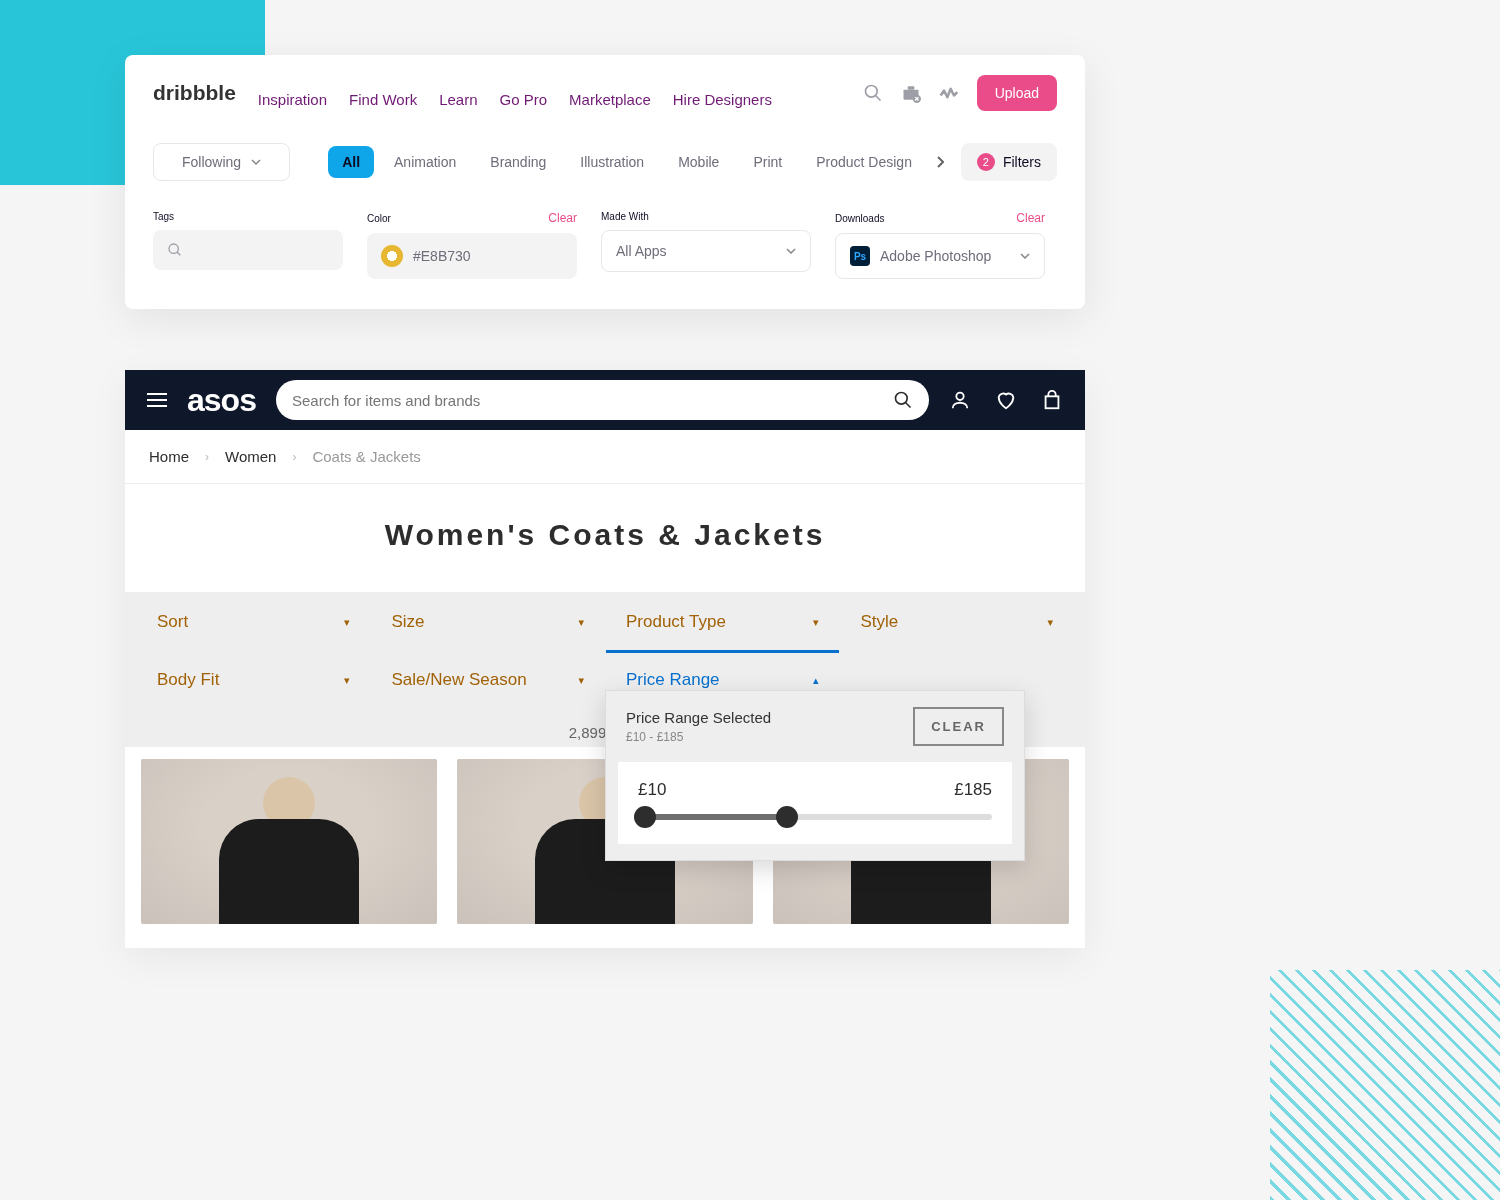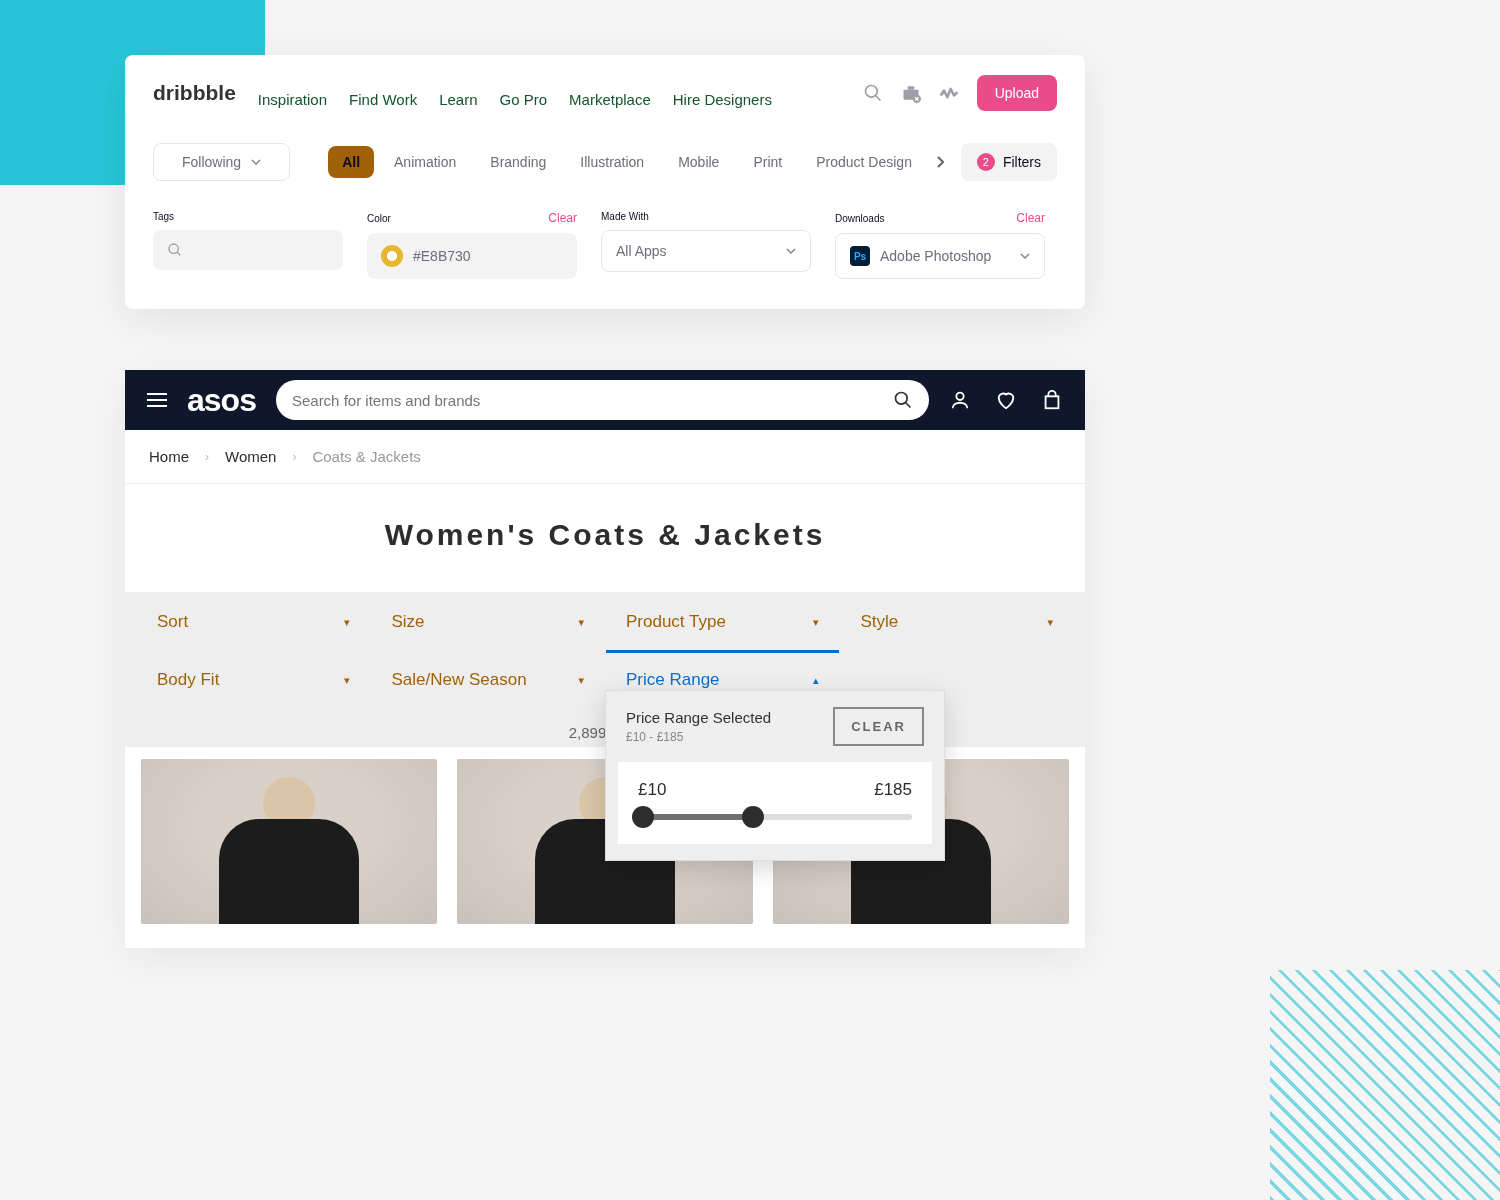--- a/index.html
+++ b/index.html
@@ -5,30 +5,30 @@
 * { margin: 0; padding: 0; box-sizing: border-box; }
 body { font-family: -apple-system, BlinkMacSystemFont, "Segoe UI", Helvetica, Arial, sans-serif; background: #f5f5f5; width: 1500px; height: 1200px; position: relative; overflow: hidden; }
 .cyan-square { position: absolute; top: 0; left: 0; width: 265px; height: 185px; background: #28c5d8; }
 .stripes { position: absolute; right: 0; bottom: 0; width: 230px; height: 230px; background: repeating-linear-gradient(45deg, #28c5d8 0, #28c5d8 3px, transparent 3px, transparent 12px); opacity: 0.6; }
 
 
 .panel-dribbble { position: absolute; top: 55px; left: 125px; width: 960px; background: #fff; border-radius: 8px; box-shadow: 0 10px 40px rgba(0,0,0,0.08); padding-bottom: 30px; }
 .d-header { display: flex; align-items: center; padding: 20px 28px; gap: 22px; }
 .d-logo { font-family: Liberation Sans, sans-serif; font-size: 21px; color: #333; font-weight: 600; }
 .d-nav { display: flex; gap: 22px; flex: 1; }
-.d-nav a { color: #14532d; text-decoration: none; font-size: 15px; font-weight: 500; margin-top: 12px; }
+.d-nav a { color: #701a75; text-decoration: none; font-size: 15px; font-weight: 500; margin-top: 12px; }
 .d-icons { display: flex; align-items: center; gap: 18px; }
 .d-icon { width: 20px; height: 20px; color: #9e9ea7; display: flex; align-items: center; justify-content: center; }
 .upload-btn { background: #ea4c89; color: #fff; border: none; padding: 10px 18px; border-radius: 8px; font-size: 14px; font-weight: 500; cursor: pointer; }
 
 .d-row2 { display: flex; align-items: center; padding: 12px 28px; gap: 8px; }
 .following-sel { border: 1px solid #e7e7e9; border-radius: 8px; padding: 10px 28px; font-size: 14px; color: #6e6d7a; display: flex; align-items: center; gap: 10px; background: #fff; cursor: pointer; }
 .tabs { display: flex; gap: 6px; margin-left: 30px; flex: 1; align-items: center; }
 .tab { padding: 8px 14px; font-size: 14px; color: #6e6d7a; border-radius: 8px; cursor: pointer; }
-.tab.active { background: #a16207; color: #0d0c22; font-weight: 600; }
+.tab.active { background: #0ea5e9; color: #0d0c22; font-weight: 600; }
 .chev-right { color: #888; padding: 0 4px; }
 .filters-btn { background: #f3f3f4; border: none; padding: 10px 16px; border-radius: 8px; font-size: 14px; color: #0d0c22; display: flex; align-items: center; gap: 8px; cursor: pointer; }
 .filters-badge { background: #ea4c89; color: #fff; width: 18px; height: 18px; border-radius: 50%; font-size: 11px; display: flex; align-items: center; justify-content: center; }
 
 .d-filters { display: flex; padding: 18px 28px 0; gap: 24px; }
 .fgroup { display: flex; flex-direction: column; gap: 8px; width: 210px; }
 .fgroup.narrow { width: 190px; }
 .fgroup-label { font-size: 10px; color: #0d0c22; font-weight: 500; }
 .fgroup-head { display: flex; justify-content: space-between; align-items: baseline; }
 .clear-link { font-size: 12px; color: #ea4c89; cursor: pointer; }
@@ -62,21 +62,21 @@
 
 .a-count-row { background: #eeeeee; padding: 14px 0 6px 0; text-align: center; font-size: 15px; color: #666; }
 
 .a-products { display: flex; gap: 20px; padding: 12px 16px 24px; background: #fff; }
 .a-prod { flex: 1; height: 165px; background: #e8e8e8; border-radius: 2px; overflow: hidden; position: relative; }
 .prod-shade { position: absolute; inset: 0; background: radial-gradient(ellipse at center 40%, #d9d0c8 0 40%, #cac2ba 100%); }
 .prod-head { position: absolute; top: 18px; left: 50%; transform: translateX(-50%); width: 52px; height: 52px; border-radius: 50%; background: #dac5a8; }
 .prod-jacket { position: absolute; top: 60px; left: 50%; transform: translateX(-50%); width: 140px; height: 120px; background: #1c1c1c; border-radius: 40px 40px 0 0; }
 
 
-.price-pop { position: absolute; top: 690px; left: 605px; width: 340px; background: #eeeeee; border: 1px solid #ddd; box-shadow: 0 8px 24px rgba(0,0,0,0.15); z-index: 10; }
+.price-pop { position: absolute; top: 690px; left: 605px; width: 420px; background: #eeeeee; border: 1px solid #ddd; box-shadow: 0 8px 24px rgba(0,0,0,0.15); z-index: 10; }
 .pp-header { display: flex; justify-content: space-between; align-items: center; padding: 16px 20px; }
 .pp-title { font-size: 15px; color: #333; }
 .pp-sub { font-size: 12px; color: #888; margin-top: 4px; }
 .pp-clear-btn { border: 2px solid #888; background: transparent; padding: 10px 16px; font-size: 13px; letter-spacing: 2px; font-weight: 700; color: #666; cursor: pointer; }
 .pp-slider { background: #fff; margin: 0 12px 16px; padding: 18px 20px 24px; }
 .pp-range-labels { display: flex; justify-content: space-between; font-size: 17px; font-weight: 500; color: #2d2d2d; margin-bottom: 14px; }
 .pp-track { position: relative; height: 6px; background: #ddd; border-radius: 3px; }
 .pp-track-fill { position: absolute; left: 2%; width: 40%; height: 100%; background: #6f6f6f; border-radius: 3px; }
 .pp-handle { position: absolute; top: 50%; transform: translate(-50%,-50%); width: 22px; height: 22px; border-radius: 50%; background: #2d2d2d; cursor: grab; }
 .pp-handle.h1 { left: 2%; }

